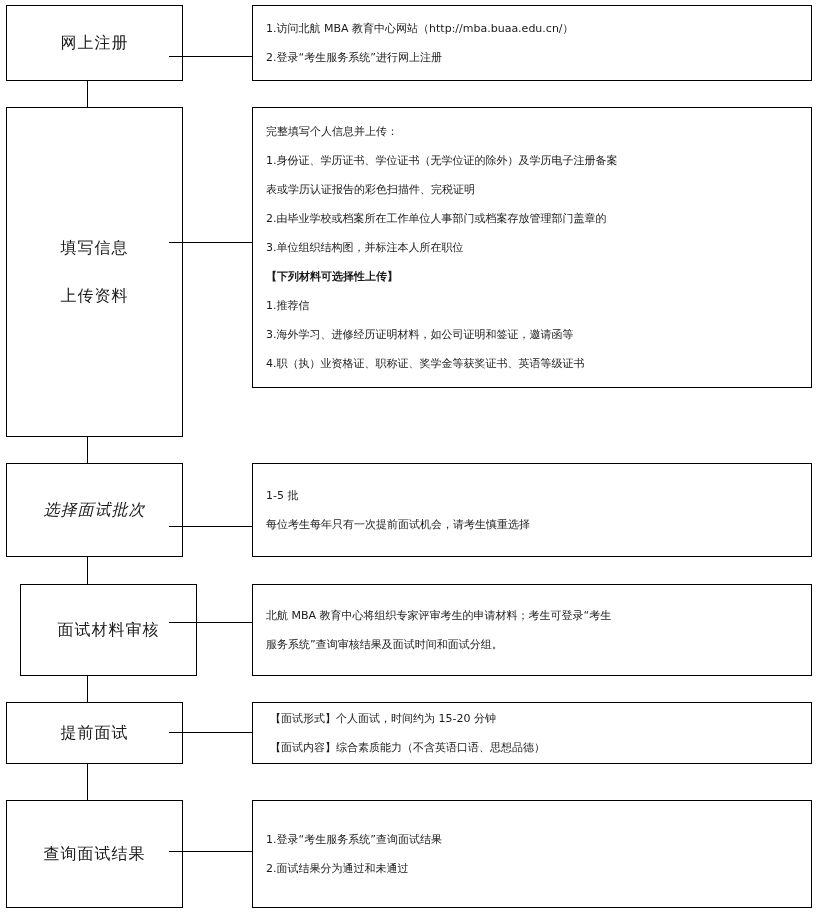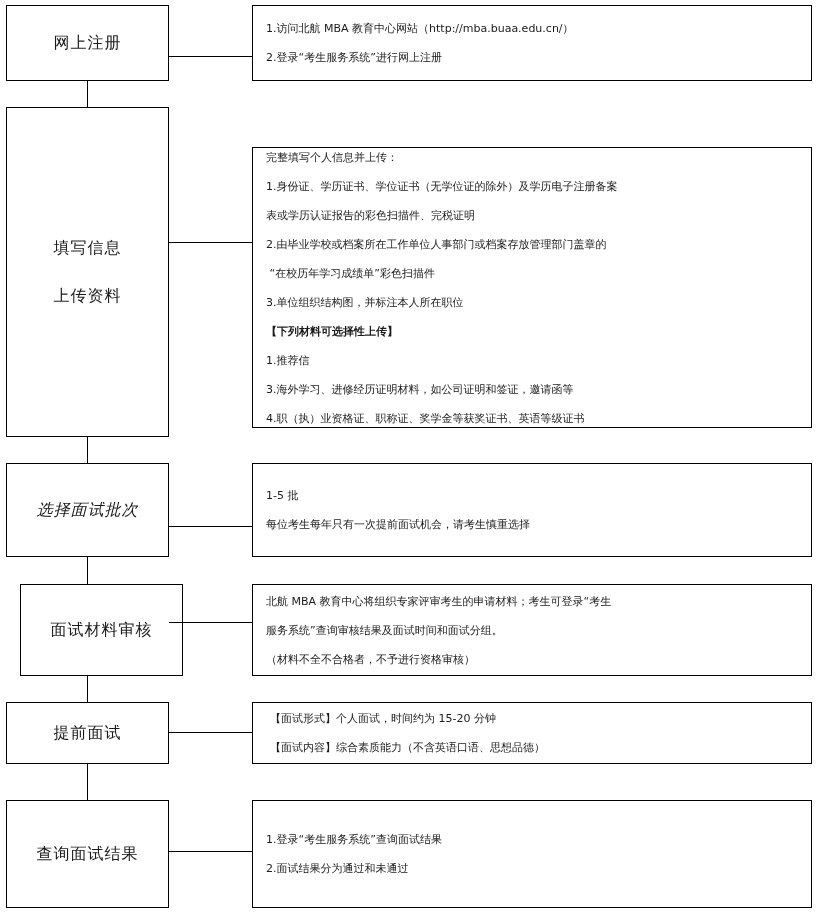--- a/index.html
+++ b/index.html
@@ -12,21 +12,21 @@
     position: relative;
     width: 819px;
     height: 918px;
     background: var(--bg, #ffffff);
     color: var(--ink, #1a1a1a);
     overflow: hidden;
   }
   .lbox {
     position: absolute;
     left: 6px;
-    width: 163px;
+    width: 177px;
     border: 1.5px solid var(--line, #000000);
     box-sizing: border-box;
     background: #ffffff;
     display: flex;
     flex-direction: column;
     align-items: center;
     justify-content: center;
     gap: 26px;
   }
   .llabel {
@@ -81,26 +81,25 @@
     <div class="detail-line">1.访问北航 MBA 教育中心网站（http://mba.buaa.edu.cn/）</div>
     <div class="detail-line">2.登录“考生服务系统”进行网上注册</div>
   </div>
   <div class="hline" style="top:56px;"></div>
   <div class="vline" style="top:81px;height:26px;"></div>
 
   <div class="lbox" style="top:107px;height:330px;">
     <div class="llabel">填写信息</div>
     <div class="llabel">上传资料</div>
   </div>
-  <div class="rbox" style="top:107px;height:281px;margin-top:40px;">
+  <div class="rbox" style="top:107px;height:281px;">
     <div class="detail-line">完整填写个人信息并上传：</div>
     <div class="detail-line">1.身份证、学历证书、学位证书（无学位证的除外）及学历电子注册备案</div>
     <div class="detail-line">表或学历认证报告的彩色扫描件、完税证明</div>
     <div class="detail-line">2.由毕业学校或档案所在工作单位人事部门或档案存放管理部门盖章的</div>
-    <div class="detail-line"> “在校历年学习成绩单”彩色扫描件</div>
     <div class="detail-line">3.单位组织结构图，并标注本人所在职位</div>
     <div class="detail-line bold">【下列材料可选择性上传】</div>
     <div class="detail-line">1.推荐信</div>
     <div class="detail-line">3.海外学习、进修经历证明材料，如公司证明和签证，邀请函等</div>
     <div class="detail-line">4.职（执）业资格证、职称证、奖学金等获奖证书、英语等级证书</div>
   </div>
   <div class="hline" style="top:242px;"></div>
   <div class="vline" style="top:437px;height:26px;"></div>
 
   <div class="lbox" style="top:463px;height:94px;font-style:italic;">
@@ -112,21 +111,20 @@
   </div>
   <div class="hline" style="top:526px;"></div>
   <div class="vline" style="top:557px;height:27px;"></div>
 
   <div class="lbox" style="top:584px;height:92px;margin-left:14px;">
     <div class="llabel">面试材料审核</div>
   </div>
   <div class="rbox" style="top:584px;height:92px;">
     <div class="detail-line">北航 MBA 教育中心将组织专家评审考生的申请材料；考生可登录“考生</div>
     <div class="detail-line">服务系统”查询审核结果及面试时间和面试分组。</div>
-    <div class="detail-line">（材料不全不合格者，不予进行资格审核）</div>
   </div>
   <div class="hline" style="top:622px;"></div>
   <div class="vline" style="top:676px;height:26px;"></div>
 
   <div class="lbox" style="top:702px;height:62px;">
     <div class="llabel">提前面试</div>
   </div>
   <div class="rbox" style="top:702px;height:62px;padding-left:17px;">
     <div class="detail-line">【面试形式】个人面试，时间约为 15-20 分钟</div>
     <div class="detail-line">【面试内容】综合素质能力（不含英语口语、思想品德）</div>

